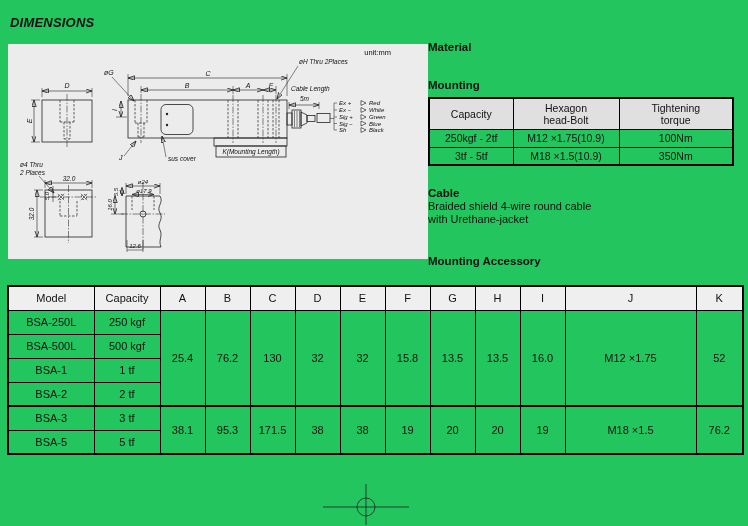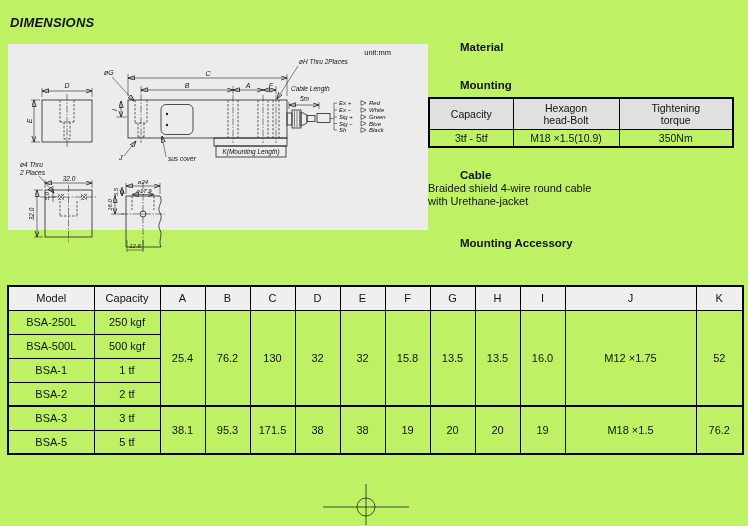--- a/index.html
+++ b/index.html
@@ -1,28 +1,28 @@
 <!DOCTYPE html>
 <html><head>
 <meta charset="utf-8">
 <style>
   * { box-sizing: border-box; margin: 0; padding: 0; }
   html,body { width:748px; height:526px; background:#fff; overflow:hidden;
     font-family:"Liberation Sans","DejaVu Sans",sans-serif; color:#111; }
   .abs { position:absolute; }
-  #page { position:relative; width:748px; height:526px; background:#bef264; }
+  #page { position:relative; width:748px; height:526px; background:#22c55e; }
 
   #page-title { left:10px; top:15px; font-size:13px; font-weight:bold; font-style:italic;
     letter-spacing:.2px; }
 
-  #drawing-panel { left:8px; top:44px; width:420px; height:186px; background:#ececec; }
+  #drawing-panel { left:8px; top:44px; width:420px; height:215px; background:#ececec; }
   #drawing-panel svg { display:block; }
 
   #right-info { left:428px; top:40px; width:312px; }
-  #right-info h2 { font-size:11.5px; font-weight:bold; line-height:14px;padding-left:32px; }
+  #right-info h2 { font-size:11.5px; font-weight:bold; line-height:14px; }
   #right-info p  { font-size:11px; line-height:13px; }
   .sec-gap { margin-top:24px; }
 
   table.mount { border-collapse:collapse; margin-top:5px; width:306px;
     border:2px solid #000; table-layout:fixed; }
   table.mount th, table.mount td { border:1px solid #000; text-align:center;
     font-weight:normal; font-size:10.5px; }
   table.mount th { background:#e0e0e0; height:31px; line-height:12px; }
   table.mount td { height:18px; }
 
@@ -262,20 +262,25 @@
           <col style="width:106px">
           <col style="width:114px">
         </colgroup>
       <tbody>
           <tr>
         <th><span>Capacity</span></th>
         <th><span>Hexagon</span><br><span>head-Bolt</span></th>
         <th><span>Tightening</span><br><span>torque</span></th>
       </tr>
       <tr>
+        <td>250kgf - 2tf</td>
+        <td>M12 ×1.75(10.9)</td>
+        <td>100Nm</td>
+      </tr>
+      <tr>
         <td>3tf - 5tf</td>
         <td>M18 ×1.5(10.9)</td>
         <td>350Nm</td>
       </tr>
     </tbody>
       </table>
     <h2 style="margin-top:20px">Cable</h2>
     <p>Braided shield 4-wire round cable</p>
     <p>with Urethane-jacket</p>
     <h2 style="margin-top:28px">Mounting Accessory</h2>

